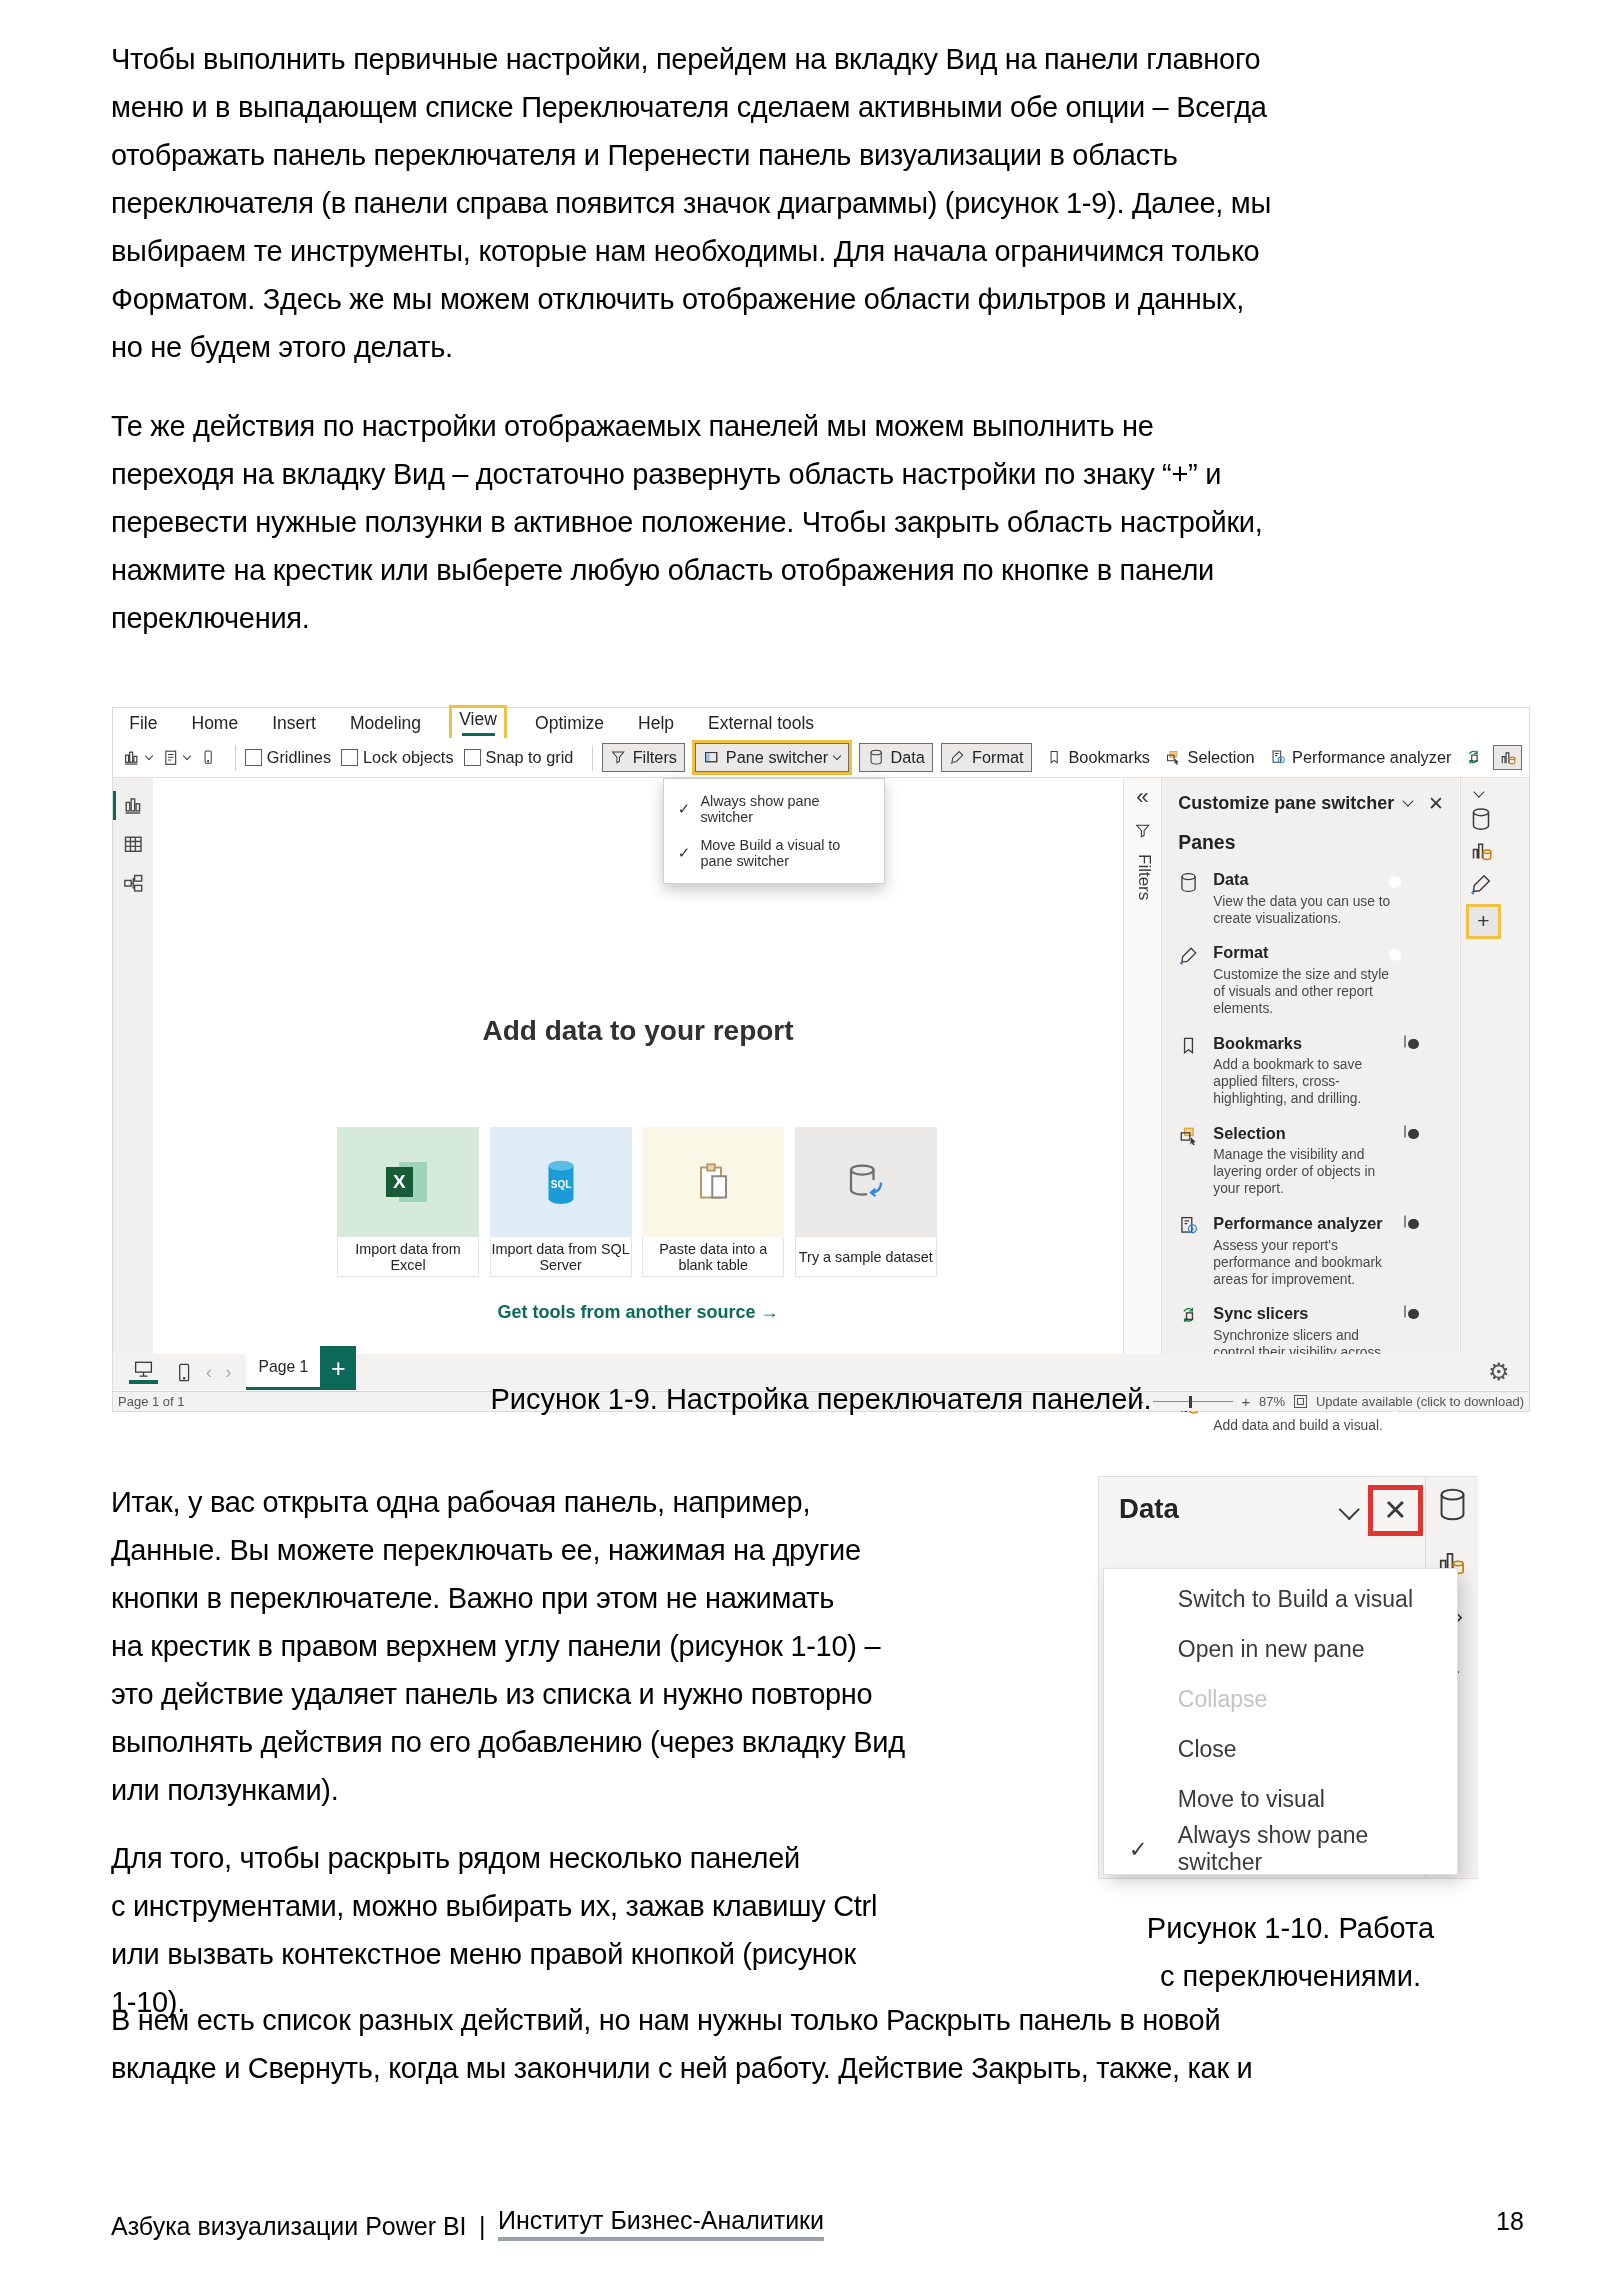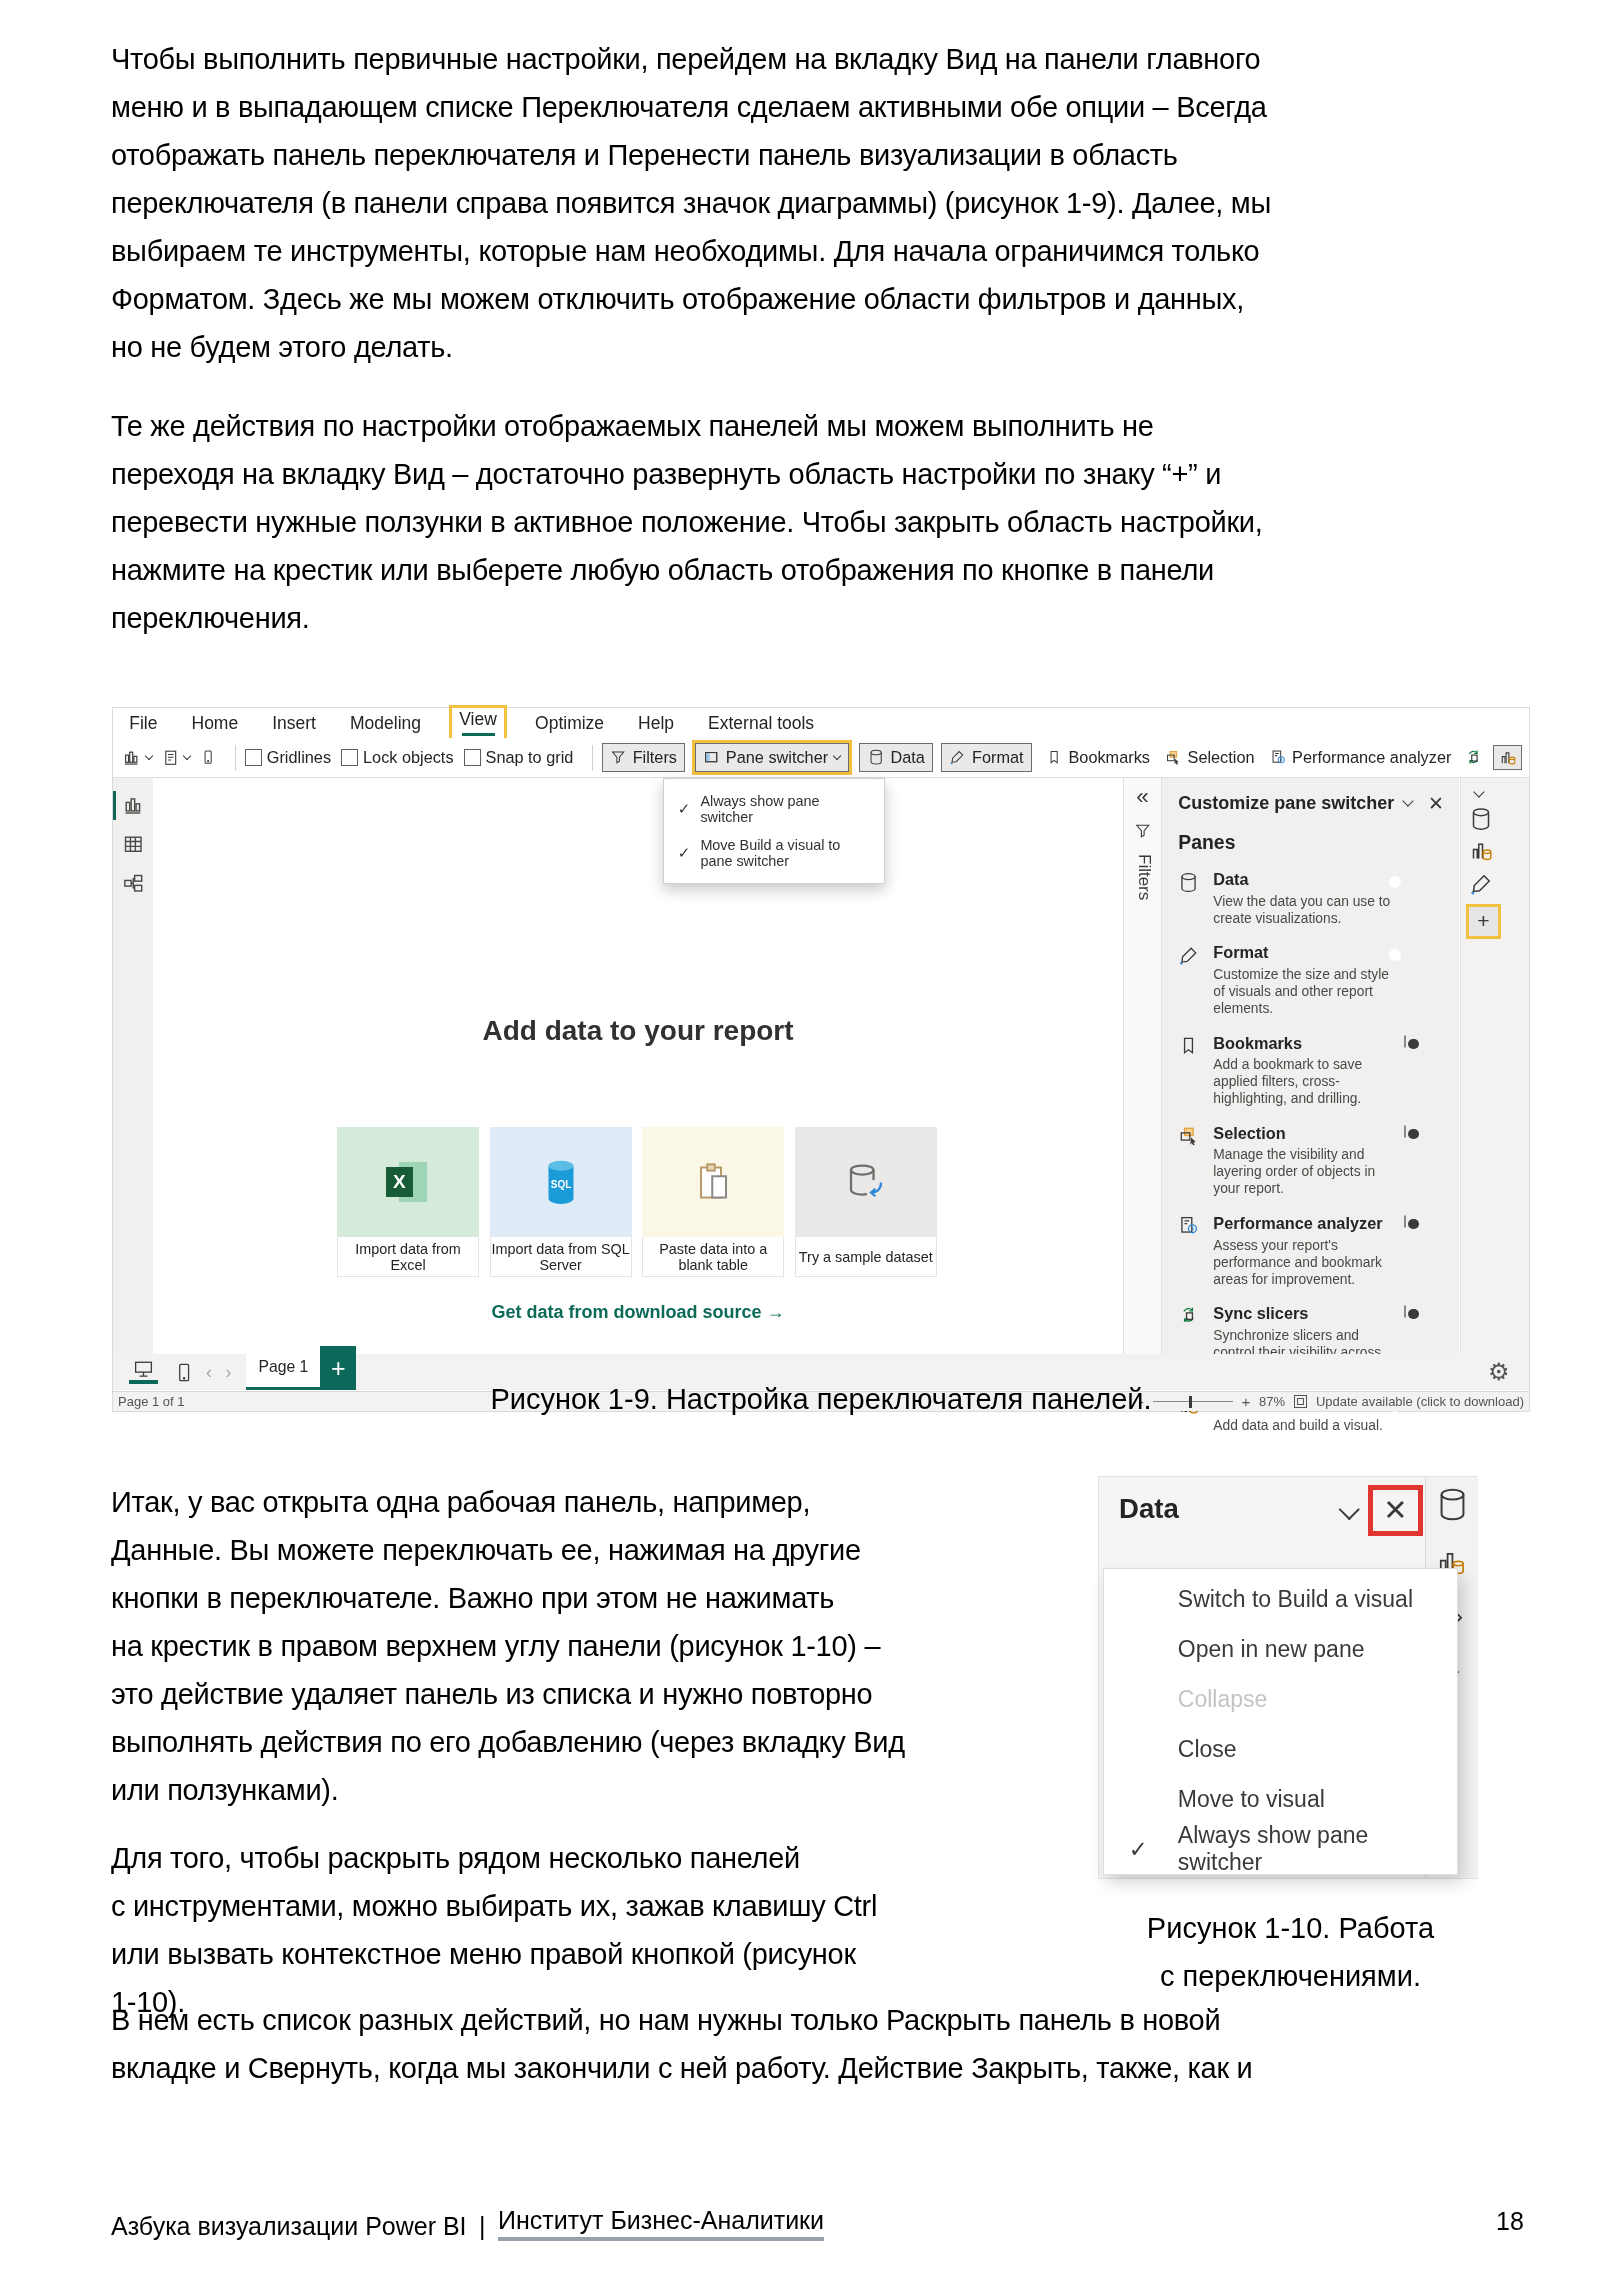--- a/index.html
+++ b/index.html
@@ -323,21 +323,21 @@
               </g>
               <g stroke="#2b88d8">
                 <path d="M31 18c0 5-3 8-8 8"></path>
                 <path d="M26.5 23l-3.5 3 3.5 3"></path>
               </g>
             </svg>
         </div>
         <div class="card-lbl">Try a sample dataset</div>
       </div>
     </div>
-    <div class="cv-link">Get data from download source →</div>
+    <div class="cv-link">Get tools from another source →</div>
   </div>
 
   <div class="fstrip">
     <div class="fs-arr">«</div>
     <svg width="17.5" height="17.5" viewBox="0 0 32 32" fill="none" stroke="#3b3a39" stroke-width="2" style="margin:11.3px 0 0 10px;">
         <path d="M5 6h22l-8.5 10v8l-5 3V16z"></path>
       </svg>
     <div class="fs-label">Filters</div>
   </div>
 

